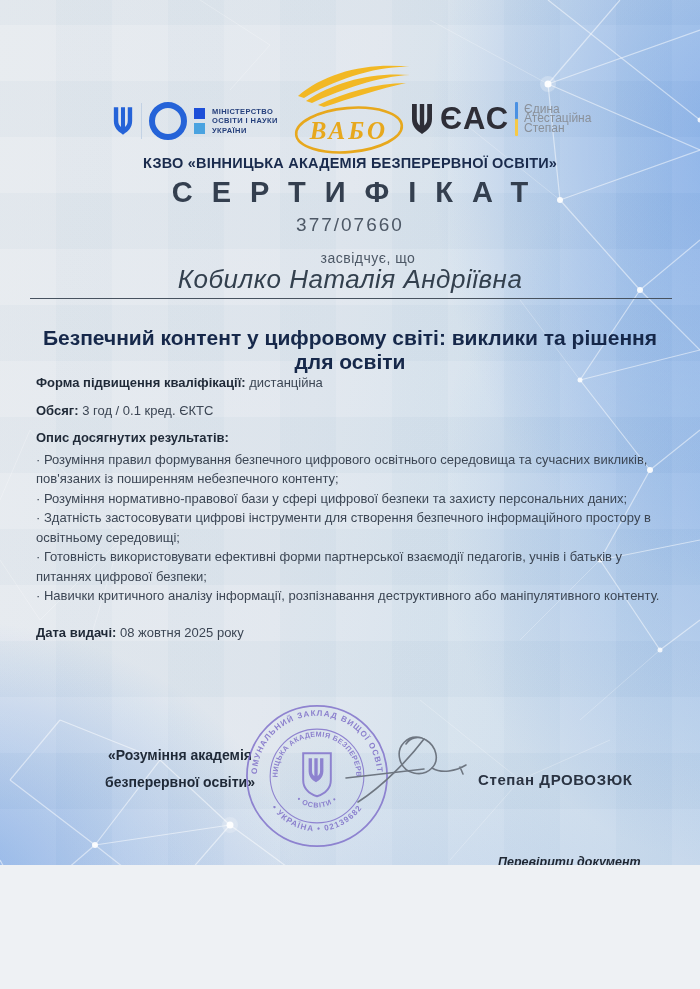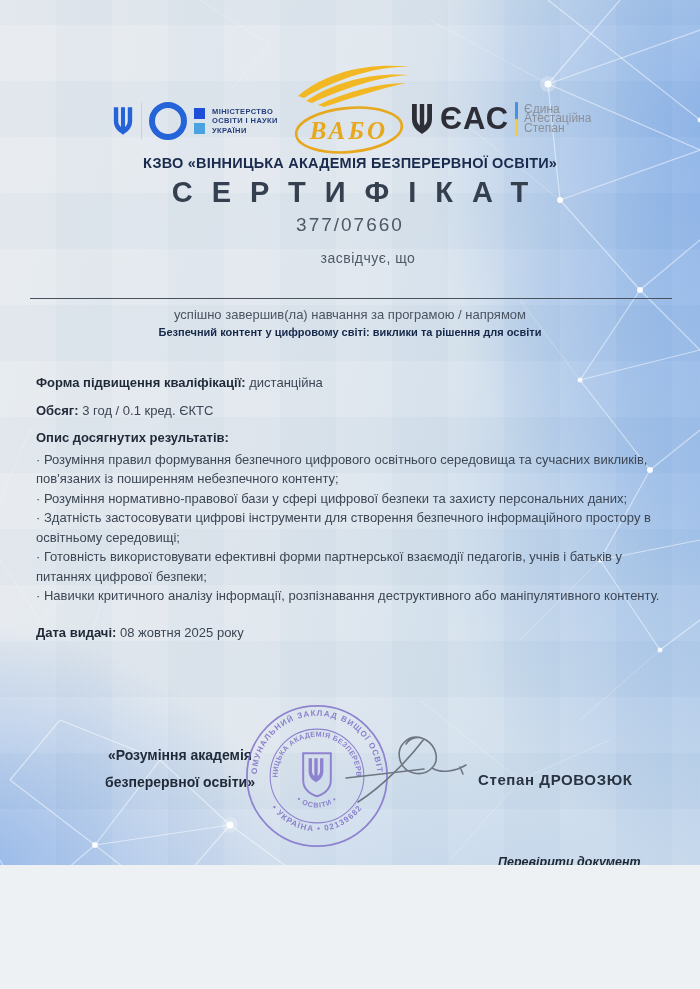--- a/index.html
+++ b/index.html
@@ -37,21 +37,21 @@
   .eas-divider{width:3px;height:34px;background:linear-gradient(#4a90e2 0 48%,#f6c945 52% 100%);border-radius:1px;}
   .eas-text{font-size:12px;color:#8a9099;line-height:9.5px;}
 
   .institution{top:155px;font-size:14.5px;font-weight:bold;color:#1a2b4d;letter-spacing:.2px;}
   .doc-type{top:176px;font-size:29px;font-weight:bold;color:#343f4f;letter-spacing:19px;text-indent:19px;}
   .cert-number{top:214px;font-size:19px;color:#4d5866;letter-spacing:2px;}
   .certifies{top:250px;font-size:14px;color:#4d5866;letter-spacing:.5px;padding-left:36px;}
   .recipient{top:264px;font-size:26px;font-style:italic;color:#33404e;letter-spacing:.5px;}
   .name-line{top:298px;left:30px;right:28px;height:0;border-top:1.4px solid #47525f;}
   .completion{top:307px;font-size:13px;color:#4a5462;}
-  .program{top:326px;font-size:11px;font-weight:bold;color:#16284a;padding:0 24px;}
+  .program{top:326px;font-size:21px;font-weight:bold;color:#16284a;padding:0 24px;}
 
   .details{top:373px;left:36px;right:34px;font-size:13px;color:#3c4654;}
   .details p{margin:0 0 8px 0;line-height:19.5px;}
   .details .b{font-weight:bold;color:#1f2937;}
   .outcomes div{line-height:19.5px;}
   .issue-date{margin-top:17px !important;}
 
   .rector{left:84px;top:742px;width:192px;text-align:center;font-size:14px;font-weight:bold;color:#1f2937;line-height:27px;}
   .stamp{left:243px;top:702px;}
   .signature{left:338px;top:726px;}
@@ -184,22 +184,22 @@
       <div>Єдина</div>
       <div>Атестаційна</div>
       <div>Степан</div>
     </div>
   </div>
 
   <div class="abs ctr institution">КЗВО «ВІННИЦЬКА АКАДЕМІЯ БЕЗПЕРЕРВНОЇ ОСВІТИ»</div>
   <div class="abs ctr doc-type">СЕРТИФІКАТ</div>
   <div class="abs ctr cert-number">377/07660</div>
   <div class="abs ctr certifies">засвідчує, що</div>
+  <div class="abs ctr recipient">Кобилко Наталія Андріївна</div>
   <div class="abs name-line"></div>
-  <div class="abs ctr completion">успішно завершив(ла) навчання за програмою / напрямом</div>
   <div class="abs ctr program">Безпечний контент у цифровому світі: виклики та рішення для освіти</div>
 
   <div class="abs details">
     <p>
       <span class="b">Форма підвищення кваліфікації:</span>
       <span>дистанційна</span>
     </p>
     <p>
       <span class="b">Обсяг:</span>
       <span>3 год / 0.1 кред. ЄКТС</span>

